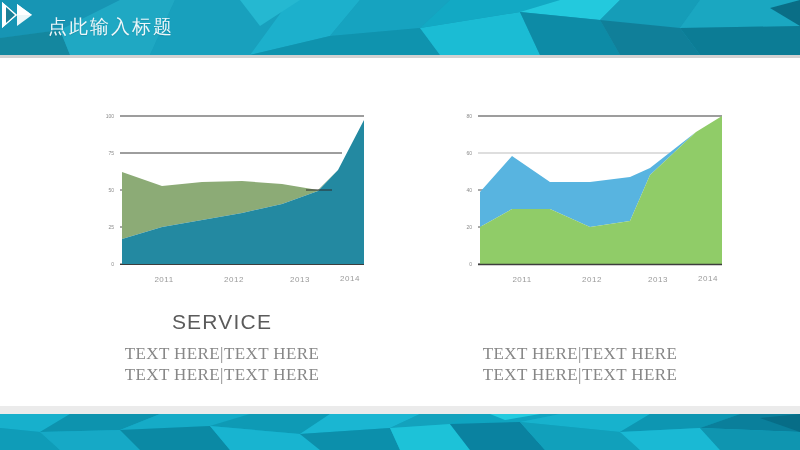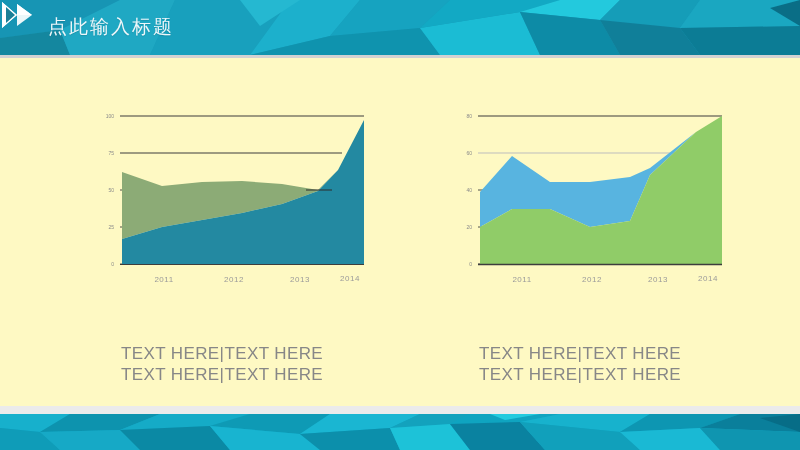--- a/index.html
+++ b/index.html
@@ -28,39 +28,39 @@
     position:absolute;left:48px;top:14px;
     font-size:19px;letter-spacing:2px;color:#eef7fa;
     font-family:"DejaVu Sans","Liberation Sans",sans-serif;
     white-space:nowrap;
     text-shadow:0 1px 1px rgba(0,0,0,.12);
   }
 
   
   .canvas{
     position:absolute;left:0;top:58px;width:800px;height:348px;
-    background:#fef9c3;
+    background:#ffffff;
   }
 
   .panel{position:absolute;top:0;width:360px;height:348px;}
   .panel-left{left:42px;}
   .panel-right{left:400px;}
 
   .chart-wrap{position:absolute;left:50px;top:50px;width:280px;height:180px;}
   .chart-wrap svg{display:block;}
 
   .caption{
     position:absolute;left:0;top:252px;width:360px;text-align:center;
     font-size:21px;color:#5b5b5b;letter-spacing:1.2px;
     font-family:"Liberation Sans","DejaVu Sans",sans-serif;
   }
   .subtext{
     position:absolute;left:0;top:285px;width:360px;text-align:center;
     font-size:17px;color:#878787;line-height:21px;letter-spacing:.4px;
-    font-family:Liberation Sans, sans-serif;
+    font-family:Liberation Serif, serif;
   }
   .subtext div{white-space:nowrap;}
 
   
   .footer{
     position:absolute;left:0;top:414px;width:800px;height:36px;
     overflow:hidden;background:#12a6c4;
   }
   .footer svg{position:absolute;left:0;top:0;display:block;}
 
@@ -133,20 +133,21 @@
 
           <line x1="28" y1="156.5" x2="272" y2="156.5" stroke="#3d3d3d" stroke-width="1"></line>
 
           <text class="xaxis-lbl" x="72" y="174" text-anchor="middle">2011</text>
           <text class="xaxis-lbl" x="142" y="174" text-anchor="middle">2012</text>
           <text class="xaxis-lbl" x="208" y="174" text-anchor="middle">2013</text>
           <text class="xaxis-lbl" x="258" y="173" text-anchor="middle" font-size="9">2014</text>
         </svg>
       </div>
 
+      <div class="caption">SERVICE</div>
       <div class="subtext">
         <div>TEXT HERE|TEXT HERE</div>
         <div>TEXT HERE|TEXT HERE</div>
       </div>
     </div>
 
     <div class="panel panel-right">
       <div class="chart-wrap">
         <svg width="280" height="180" viewBox="0 0 280 180">
 

